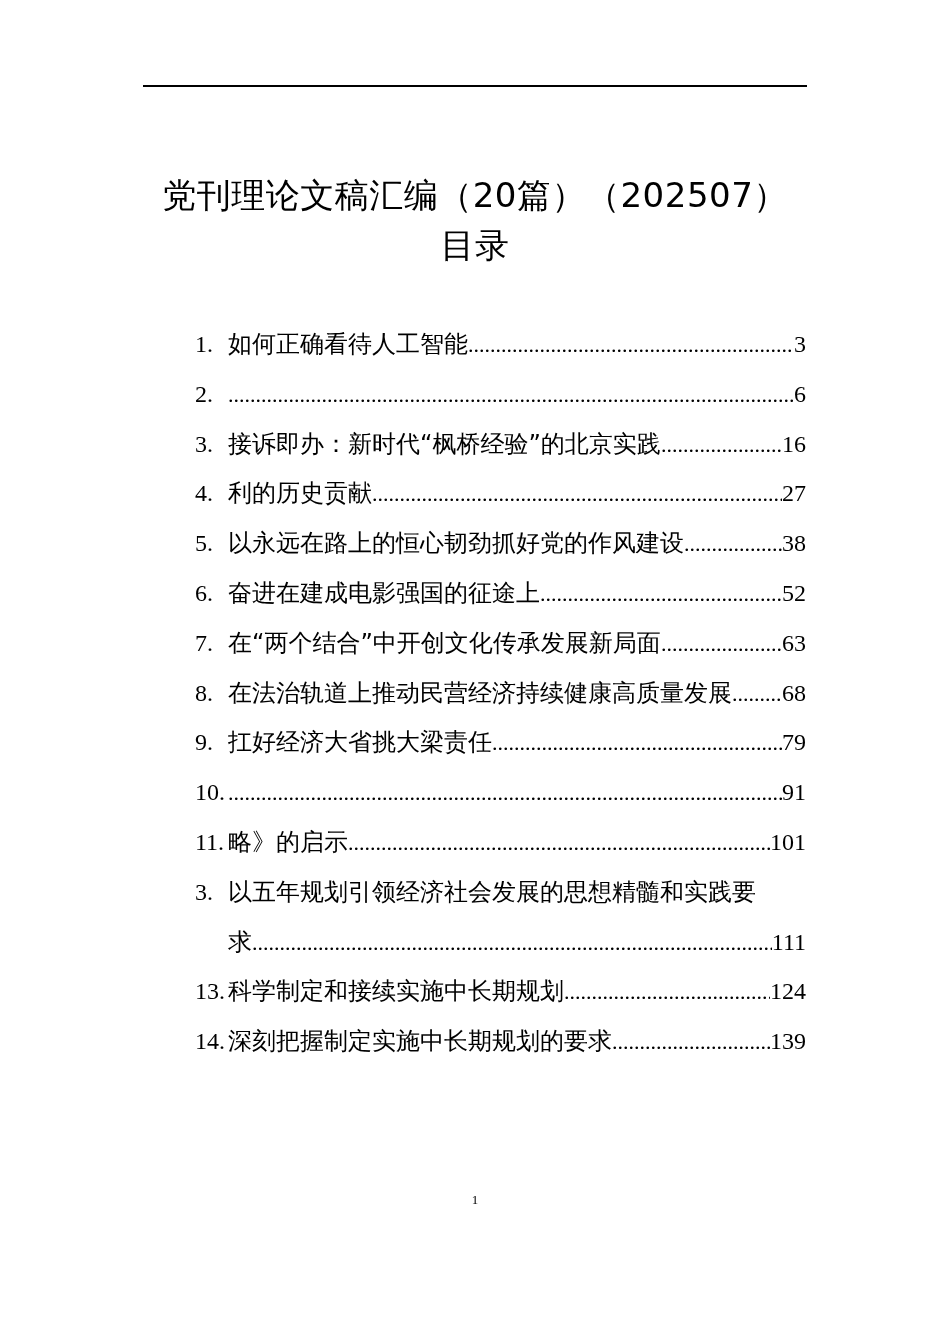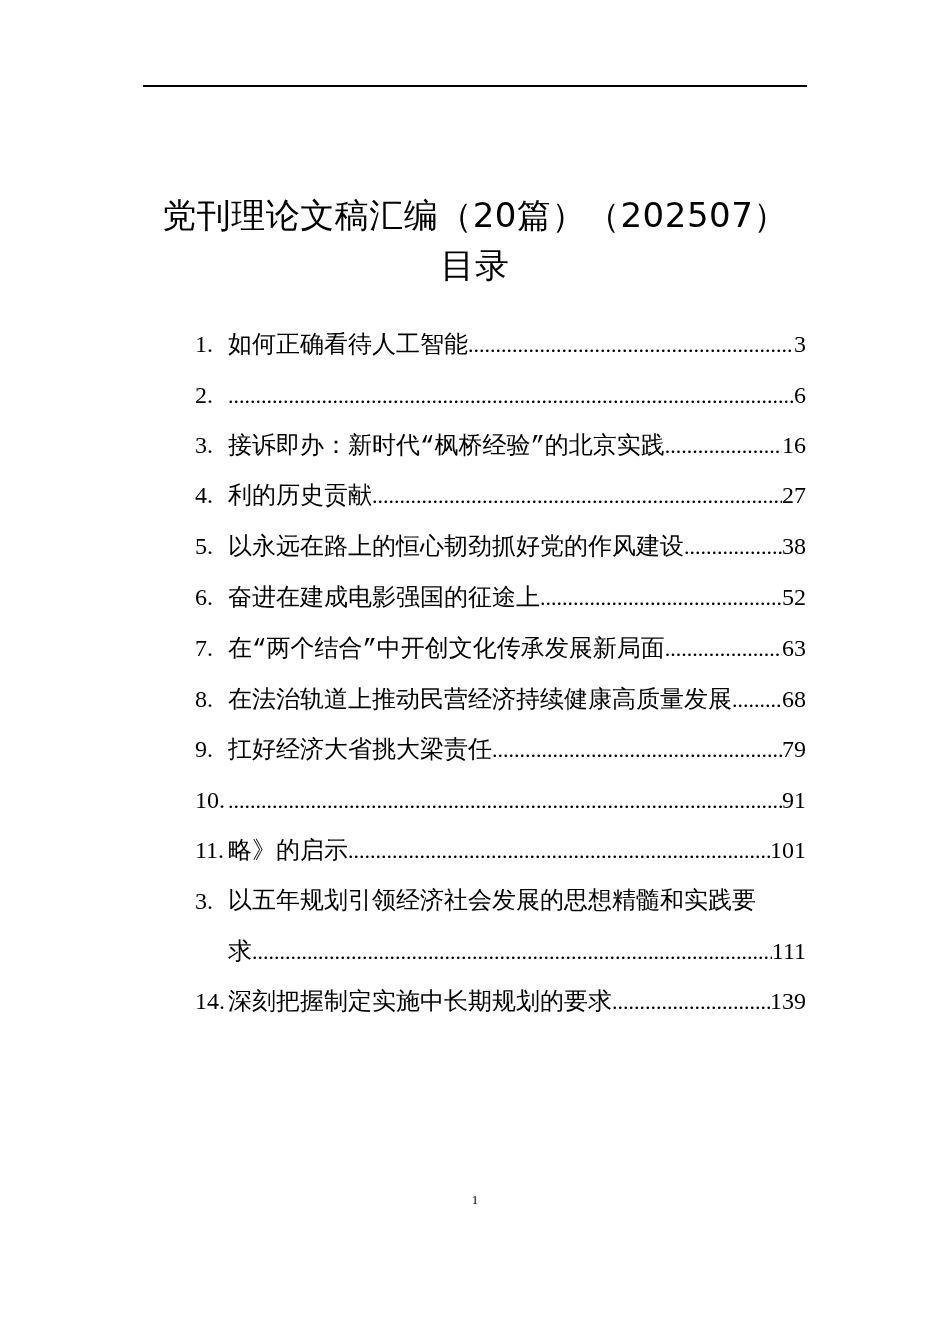--- a/index.html
+++ b/index.html
@@ -24,21 +24,20 @@
       border-top: 2px solid #000000;
     }
     .title {
       position: absolute;
       left: 0;
       width: 950px;
       text-align: center;
       font-size: 34px;
       line-height: 50px;
       letter-spacing: 0.5px;
-      margin-top: 20px;
     }
     .title-line1 { top: 170px; }
     .title-line2 { top: 220px; text-align: center; }
     .toc {
       position: absolute;
       left: 195px;
       top: 320px;
       width: 611px;
     }
     .entry {
@@ -55,21 +54,20 @@
     }
     .entry .line {
       display: flex;
       align-items: baseline;
       padding-left: 33px;
       white-space: nowrap;
     }
     .entry .text {
       white-space: nowrap;
       flex: 0 0 auto;
-      font-family: Liberation Mono, monospace;
     }
     .entry .leader {
       flex: 1 1 auto;
       overflow: hidden;
       white-space: nowrap;
       font-family: "Liberation Serif", "DejaVu Serif", serif;
       font-size: 22px;
       letter-spacing: 0px;
       min-width: 8px;
     }
@@ -203,20 +201,28 @@
     <div class="line">
       <span class="text">以五年规划引领经济社会发展的思想精髓和实践要</span>
     </div>
     <div class="line">
       <span class="text">求</span>
       <span class="leader"></span>
       <span class="page">111</span>
     </div>
   </div>
 
+  <div class="entry">
+    <span class="num-label">13.</span>
+    <div class="line">
+      <span class="text">科学制定和接续实施中长期规划</span>
+      <span class="leader"></span>
+      <span class="page">124</span>
+    </div>
+  </div>
 
   <div class="entry">
     <span class="num-label">14.</span>
     <div class="line">
       <span class="text">深刻把握制定实施中长期规划的要求</span>
       <span class="leader"></span>
       <span class="page">139</span>
     </div>
   </div>
 

